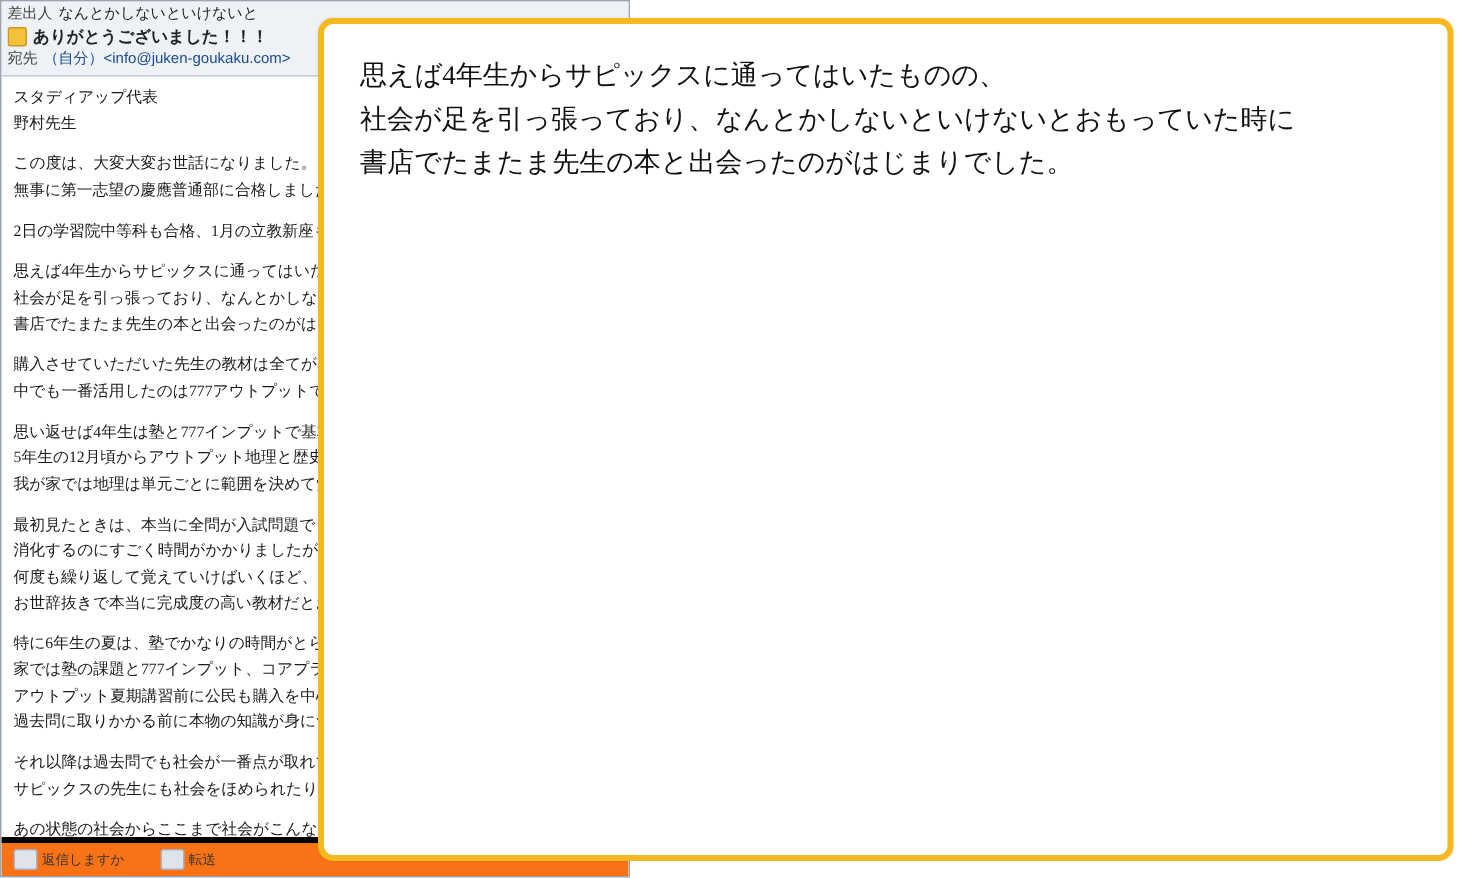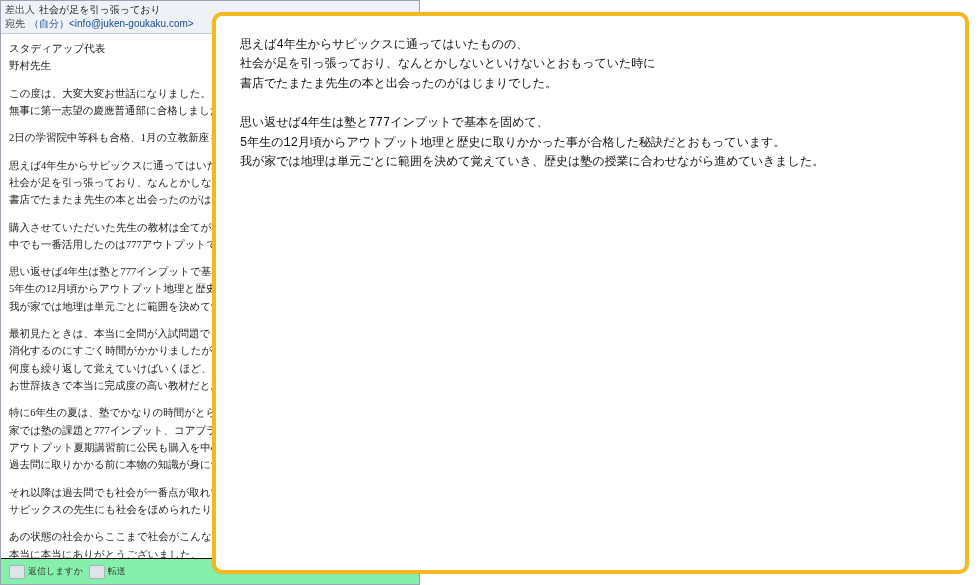--- a/index.html
+++ b/index.html
@@ -84,25 +84,25 @@
     white-space: pre-wrap;
     font-family: Liberation Serif, serif;
   }
 
   .mail-footer {
     position: absolute;
     left: 0;
     bottom: 0;
     width: 100%;
     height: 26px;
-    border-top: 1px solid #000000;
-    background: #86efac;
+    border-top: 4px solid #000000;
+    background: #f97316;
     display: flex;
     align-items: center;
-    gap: 6px;
+    gap: 24px;
     padding-left: 8px;
     box-sizing: border-box;
   }
   .footer-btn {
     display: flex;
     align-items: center;
     gap: 3px;
     font-size: 9px;
     color: #333;
   }
@@ -124,42 +124,46 @@
     height: 562px;
     box-sizing: border-box;
     background: #ffffff;
     border: 4px solid #f4b921;
     border-radius: 10px;
     padding: 20px 22px 14px 24px;
     box-shadow: 0 0 0 1px rgba(0,0,0,0.03);
   }
   #callout .cpara {
     margin: 0 0 20px 0;
-    font-size: 12px;
+    font-size: 18px;
     line-height: 1.62;
     color: #111111;
     white-space: pre-wrap;
-    font-family: Liberation Mono, monospace;
+    font-family: Liberation Serif, serif;
   }
   #callout .cpara:last-child {
     margin-bottom: 0;
   }
 </style>
 </head>
 <body>
 
 <div id="mail-window">
 
   <div class="mail-header">
 
     <div class="mail-row">
       <span class="mail-label">差出人</span>
-      <span class="mail-value">社会が足を引っ張っており</span>
-    </div>
-
+      <span class="mail-value">なんとかしないといけないと</span>
+    </div>
+
+    <div class="mail-row subject-row">
+      <span class="subject-icon"></span>
+      <span class="mail-value">ありがとうございました！！！</span>
+    </div>
 
     <div class="mail-row">
       <span class="mail-label">宛先</span>
       <span class="mail-value addr-chip">（自分）&lt;info@juken-goukaku.com&gt;</span>
     </div>
 
   </div>
 
   <div class="mail-body">
     <p>スタディアップ代表
@@ -200,17 +204,14 @@
       <span>転送</span>
     </div>
   </div>
 
 </div>
 
 <div id="callout">
   <p class="cpara">思えば4年生からサピックスに通ってはいたものの、
 社会が足を引っ張っており、なんとかしないといけないとおもっていた時に
 書店でたまたま先生の本と出会ったのがはじまりでした。</p>
-  <p class="cpara">思い返せば4年生は塾と777インプットで基本を固めて、
-5年生の12月頃からアウトプット地理と歴史に取りかかった事が合格した秘訣だとおもっています。
-我が家では地理は単元ごとに範囲を決めて覚えていき、歴史は塾の授業に合わせながら進めていきました。</p>
 
 </div>
 
 </body></html>

